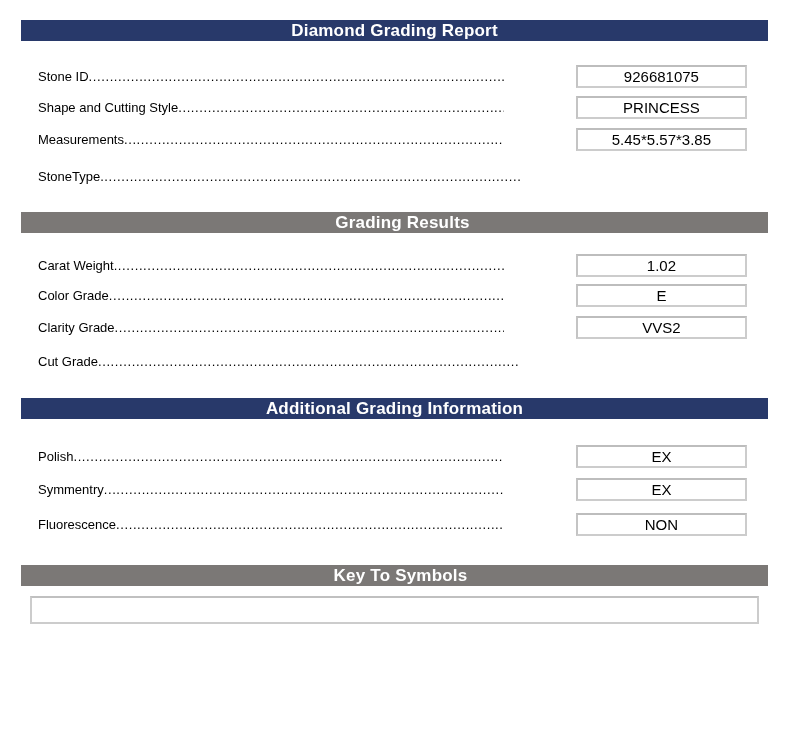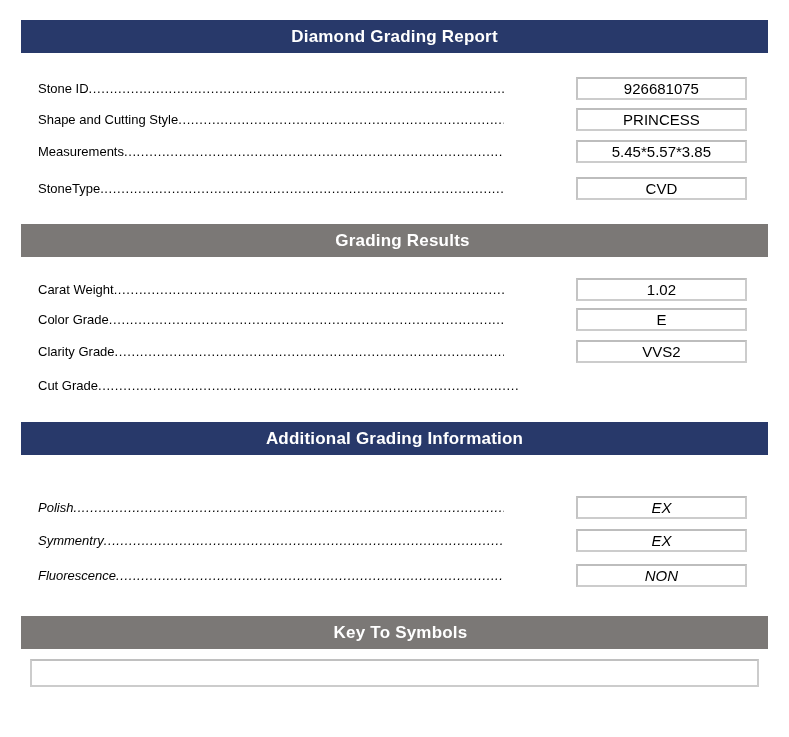--- a/index.html
+++ b/index.html
@@ -10,40 +10,40 @@
     position: relative;
     width: 789px;
     height: 737px;
     background: #ffffff;
     overflow: hidden;
   }
 
   .title-bar {
     margin-left: 21px;
     width: 747px;
-    height: 33px;
+    height: 21px;
     display: flex;
     align-items: center;
     justify-content: center;
     color: #ffffff;
     font-weight: bold;
     font-size: 17px;
     letter-spacing: 0.2px;
   }
   .bar-navy { background: #28396A; }
   .bar-gray { background: #7B7876; }
   #bar-main { margin-top: 20px; }
   #bar-results { margin-top: 24px; padding-left: 16px; }
   #bar-additional { margin-top: 25px; }
   #bar-symbols { margin-top: 29px; padding-left: 12px; }
 
   .rows { margin-left: 38px; width: 709px; }
   #sec-ident .rows { padding-top: 24px; }
   #sec-results .rows { padding-top: 21px; }
-  #sec-additional .rows { padding-top: 41px; font-style: italic; }
+  #sec-additional .rows { padding-top: 26px; }
 
   .row { display: flex; align-items: center; height: 23px; }
   #sec-ident .row:nth-child(1) { margin-bottom: 8px; }
   #sec-ident .row:nth-child(2) { margin-bottom: 9px; }
   #sec-ident .row:nth-child(3) { margin-bottom: 14px; }
   #sec-results .row:nth-child(1) { margin-bottom: 7px; }
   #sec-results .row:nth-child(2) { margin-bottom: 9px; }
   #sec-results .row:nth-child(3) { margin-bottom: 11px; }
   #sec-additional .row:nth-child(1) { margin-bottom: 10px; }
   #sec-additional .row:nth-child(2) { margin-bottom: 12px; }
@@ -125,23 +125,20 @@
         </div>
         <div class="value-box">
           <span>5.45*5.57*3.85</span>
         </div>
       </div>
       <div class="row">
         <div class="label-leader">
           <span class="label">StoneType</span>
             <span class="dots"></span>
         </div>
-        <div class="value-box">
-          <span>CVD</span>
-        </div>
       </div>
     </div>
   </div>
 
   <div id="sec-results">
     <div id="bar-results" class="title-bar bar-gray" style="background: rgb(123, 120, 118);">
       <span>Grading Results</span>
     </div>
     <div class="rows">
       <div class="row">

